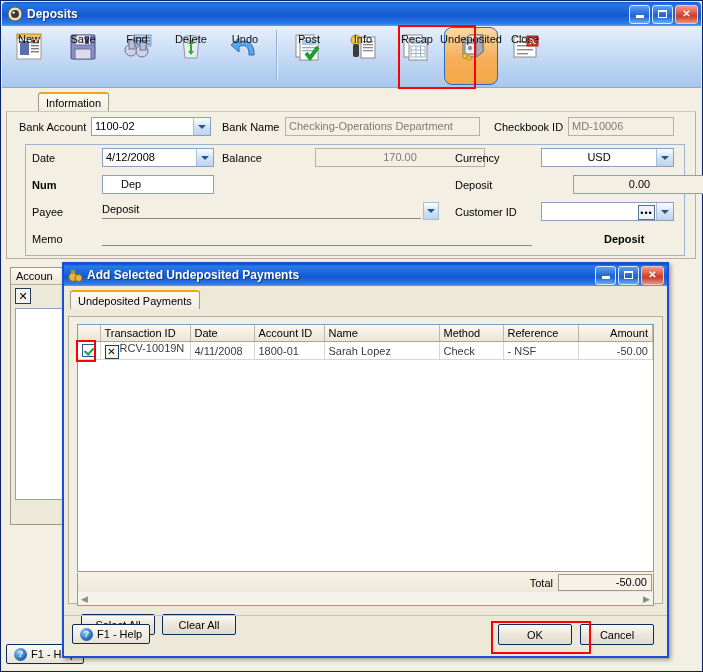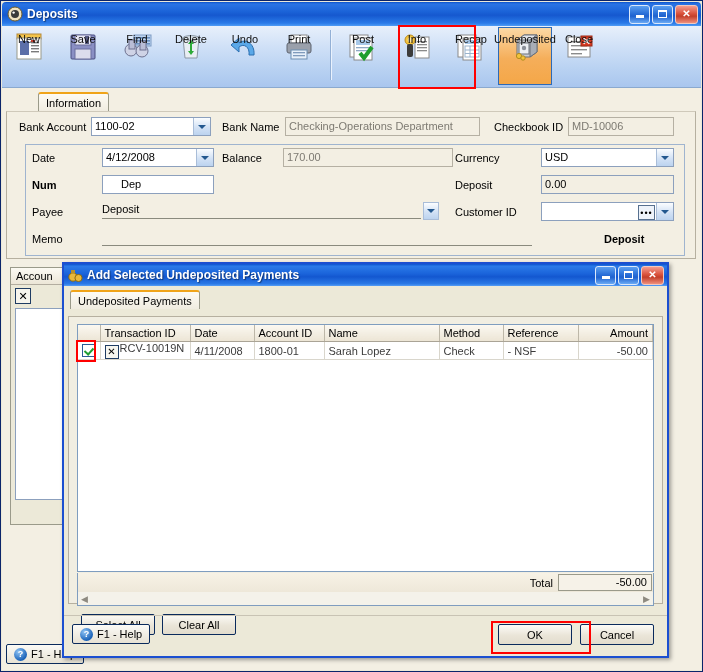--- a/index.html
+++ b/index.html
@@ -59,21 +59,21 @@
     display:flex;flex-direction:column;align-items:center;justify-content:flex-start;
     box-sizing:border-box;padding-top:3px;
     border:1px solid transparent;
   }
   .tbtn .lbl{font-size:11px;color:#101010;margin-top:2px;}
   .tbtn .ico{width:34px;height:32px;position:relative;}
   .tb-sep{width:1px;height:50px;margin:4px 4px 0 4px;background:#93b0d6;border-right:1px solid #eaf2fd;}
   .tbtn.active{
     background:linear-gradient(to bottom,#fbd9a5,#f5ae5a 55%,#f4a748);
     border:1px solid #2d6ab8;
-    border-radius:0;
+    border-radius:8px;
   }
   
   .redbox{position:absolute;border:2px solid #f00;box-sizing:border-box;z-index:60;pointer-events:none;}
 
   
   .form-area{
     position:absolute;left:1px;top:87px;right:1px;bottom:1px;
     background:#f3efe3;
   }
   .tabstrip{position:absolute;left:8px;top:4px;height:19px;padding-left:28px;}
@@ -90,24 +90,24 @@
     background:#f3efe3;border:1px solid #b6b0a0;border-top-color:#cfc9ba;
     box-sizing:border-box;
   }
   .lbl{font-size:11px;color:#000;position:absolute;white-space:nowrap;}
   .fld{
     position:absolute;box-sizing:border-box;height:18px;
     border:1px solid #8ca0bd;background:#fff;
     font-size:11px;color:#000;line-height:16px;padding:0 3px;
   }
   .fld.ro{background:#f3efe3;border-color:#b5b0a3;color:#7d7a72;}
-  .fld.num{text-align:left;}
+  .fld.num{text-align:center;margin-left:32px;}
   .combo{position:absolute;box-sizing:border-box;height:19px;border:1px solid #8ca0bd;background:#fff;display:flex;}
   .combo .val{flex:1;font-size:11px;line-height:17px;padding:0 3px;color:#000;overflow:hidden;white-space:nowrap;}
-  .combo .val.r{text-align:left;}
+  .combo .val.r{text-align:center;}
   .combo .arw{
     width:16px;background:linear-gradient(to bottom,#fbfdff,#d3e2f5 55%,#bcd3ef);
     border-left:1px solid #a9bdd8;
     display:flex;align-items:center;justify-content:center;
   }
   .combo .arw i{
     display:block;width:0;height:0;border-left:4px solid transparent;border-right:4px solid transparent;
     border-top:4px solid #23588f;font-style:normal;
   }
   .combo .dots{
@@ -336,34 +336,20 @@
 
     <div class="tbtn">
       <span class="ico">
         <svg width="34" height="32" viewBox="0 0 34 32">
           <path d="M26 24 C27 12 17 7 11 12 L11 7 L3 14 L11 21 L11 16 C16 12 22 16 21 24 Z" fill="#5aa8e8" stroke="#2b6fb0"></path>
         </svg>
       </span>
       <span class="lbl">Undo</span>
     </div>
 
-    <div class="tbtn">
-      <span class="ico">
-        <svg width="34" height="32" viewBox="0 0 34 32">
-          <rect x="9" y="4" width="16" height="8" fill="#fff" stroke="#8a8a8a"></rect>
-          <rect x="5" y="12" width="24" height="10" rx="2" fill="#9aa0ab" stroke="#5e6470"></rect>
-          <rect x="9" y="19" width="16" height="9" fill="#e7f0fa" stroke="#6d8fb3"></rect>
-          <g fill="#7f9bbd">
-              <rect x="11" y="21" width="12" height="1.3"></rect>
-              <rect x="11" y="24" width="12" height="1.3"></rect>
-            </g>
-        </svg>
-      </span>
-      <span class="lbl">Print</span>
-    </div>
 
     <div class="tb-sep"></div>
 
     <div class="tbtn">
       <span class="ico">
         <svg width="34" height="32" viewBox="0 0 34 32">
           <rect x="4" y="4" width="18" height="22" fill="#fff" stroke="#8a8a8a"></rect>
           <rect x="8" y="7" width="18" height="22" fill="#fff" stroke="#8a8a8a"></rect>
           <rect x="10" y="9" width="14" height="5" fill="#a8c8e8"></rect>
           <g fill="#8fa8c4">

